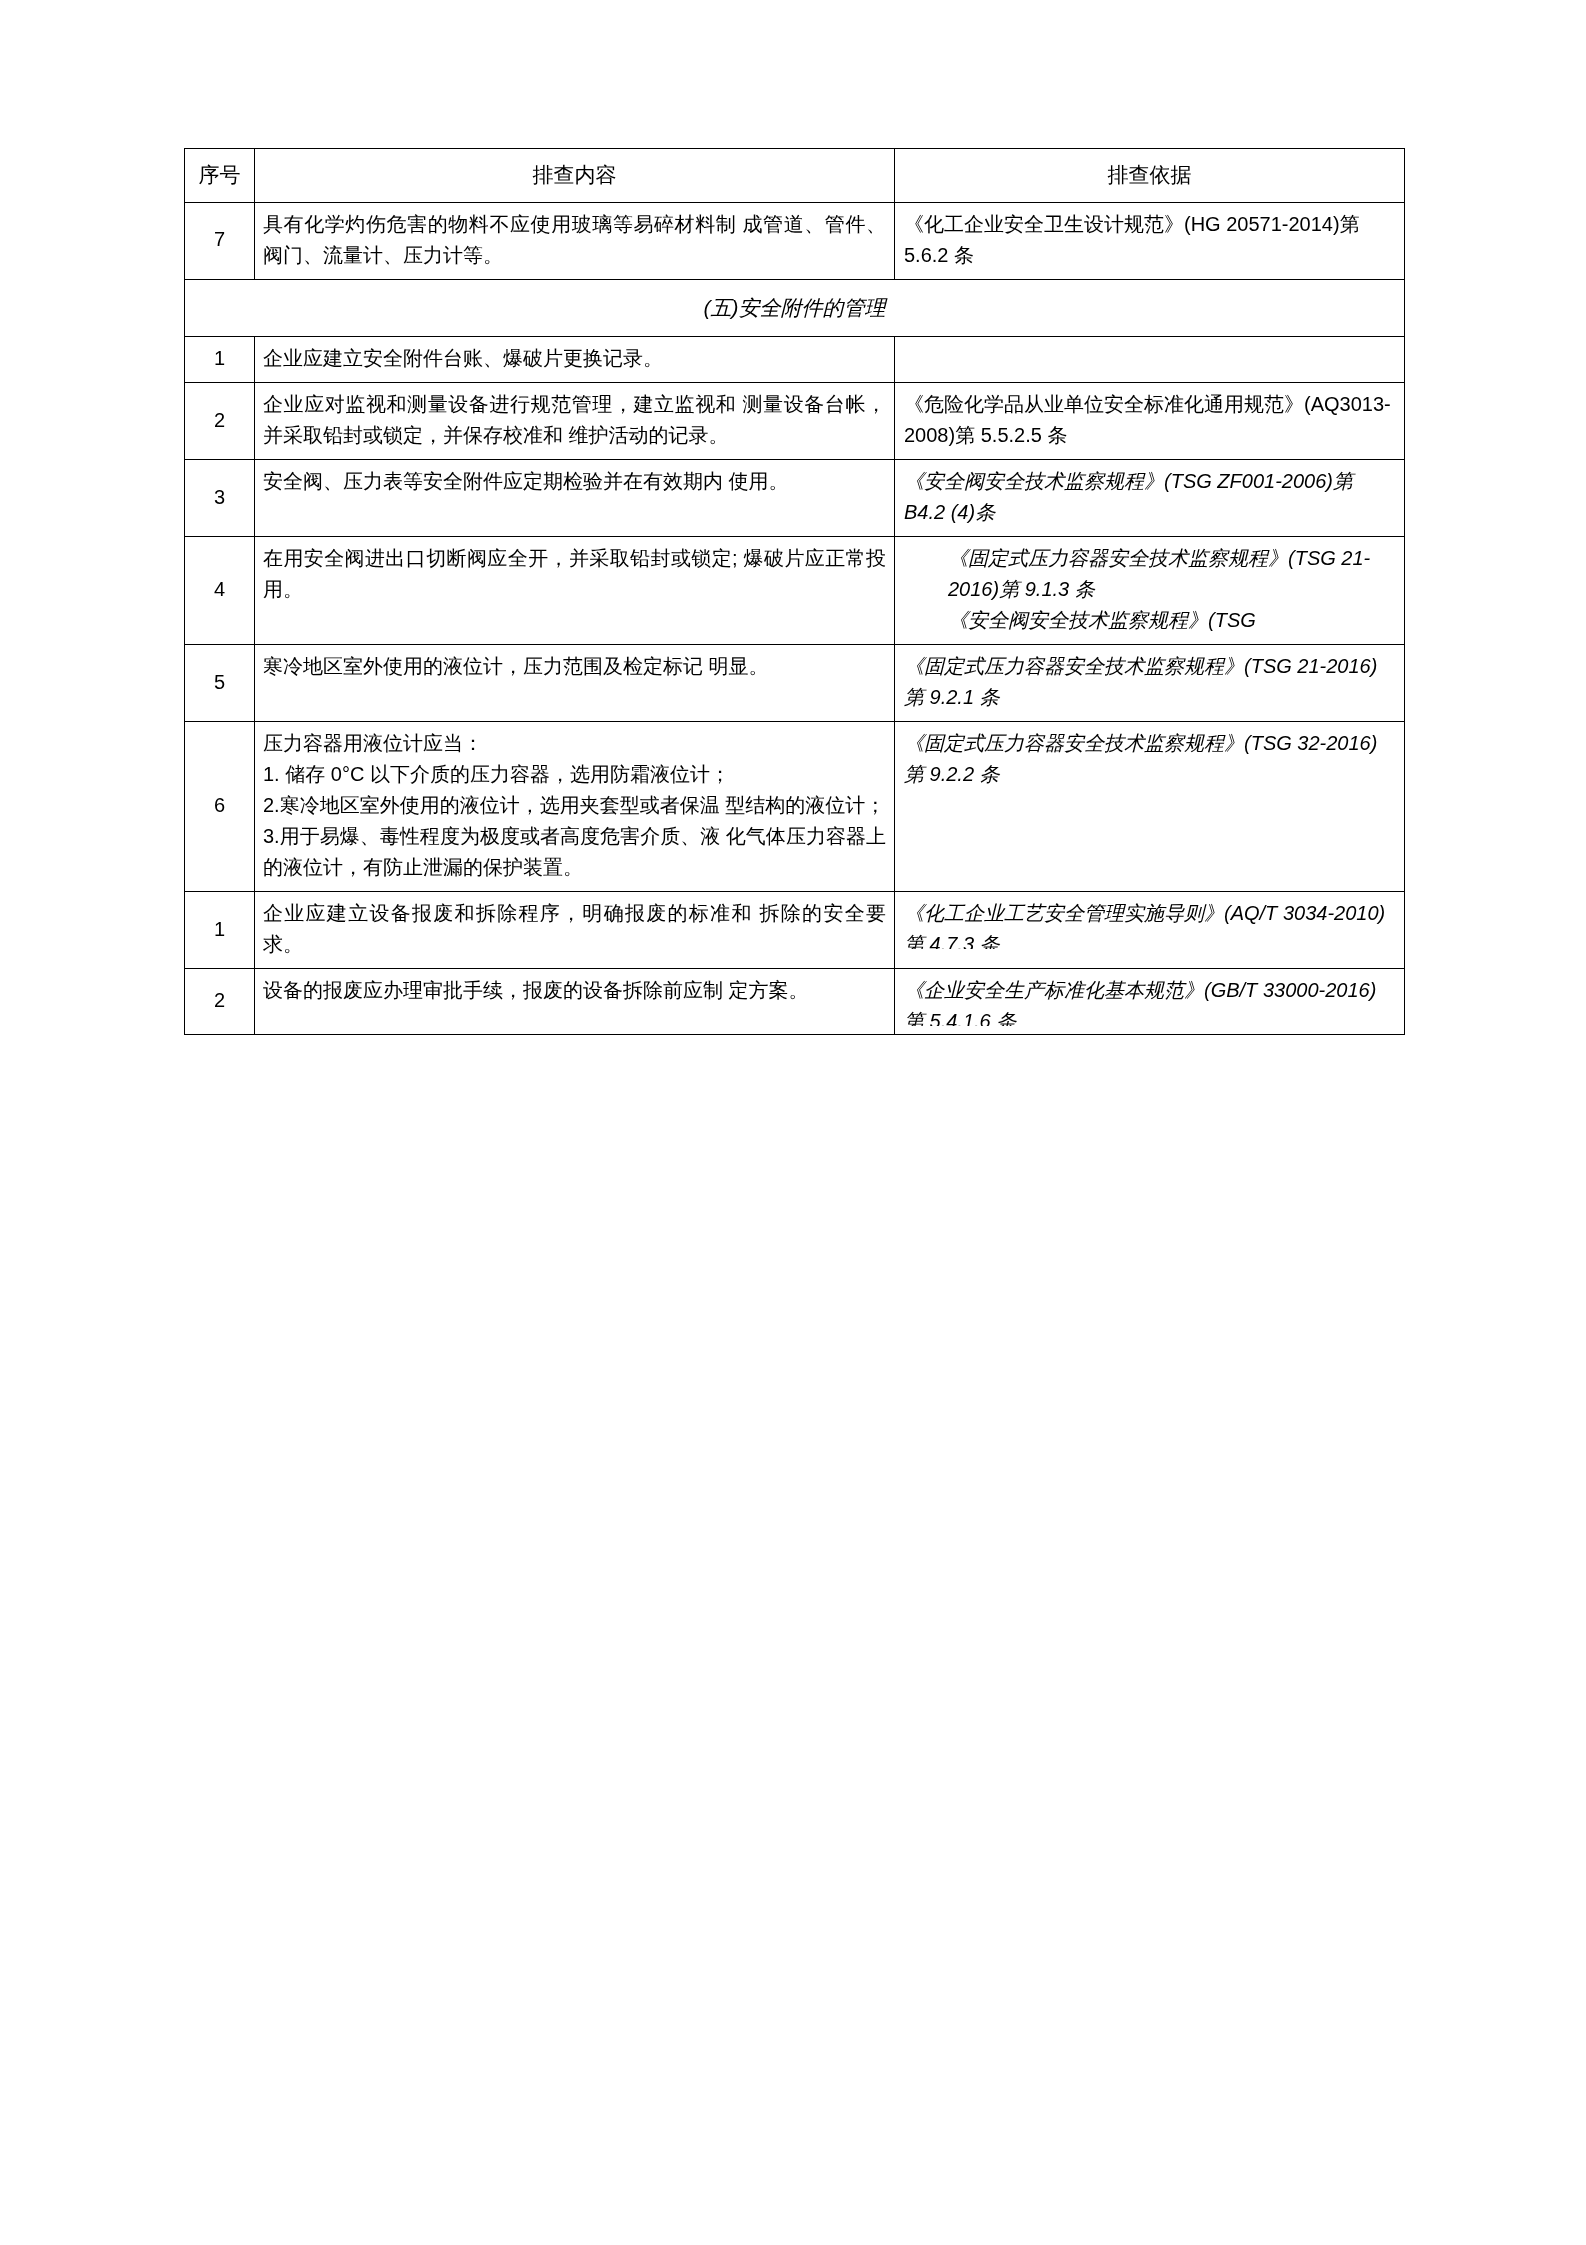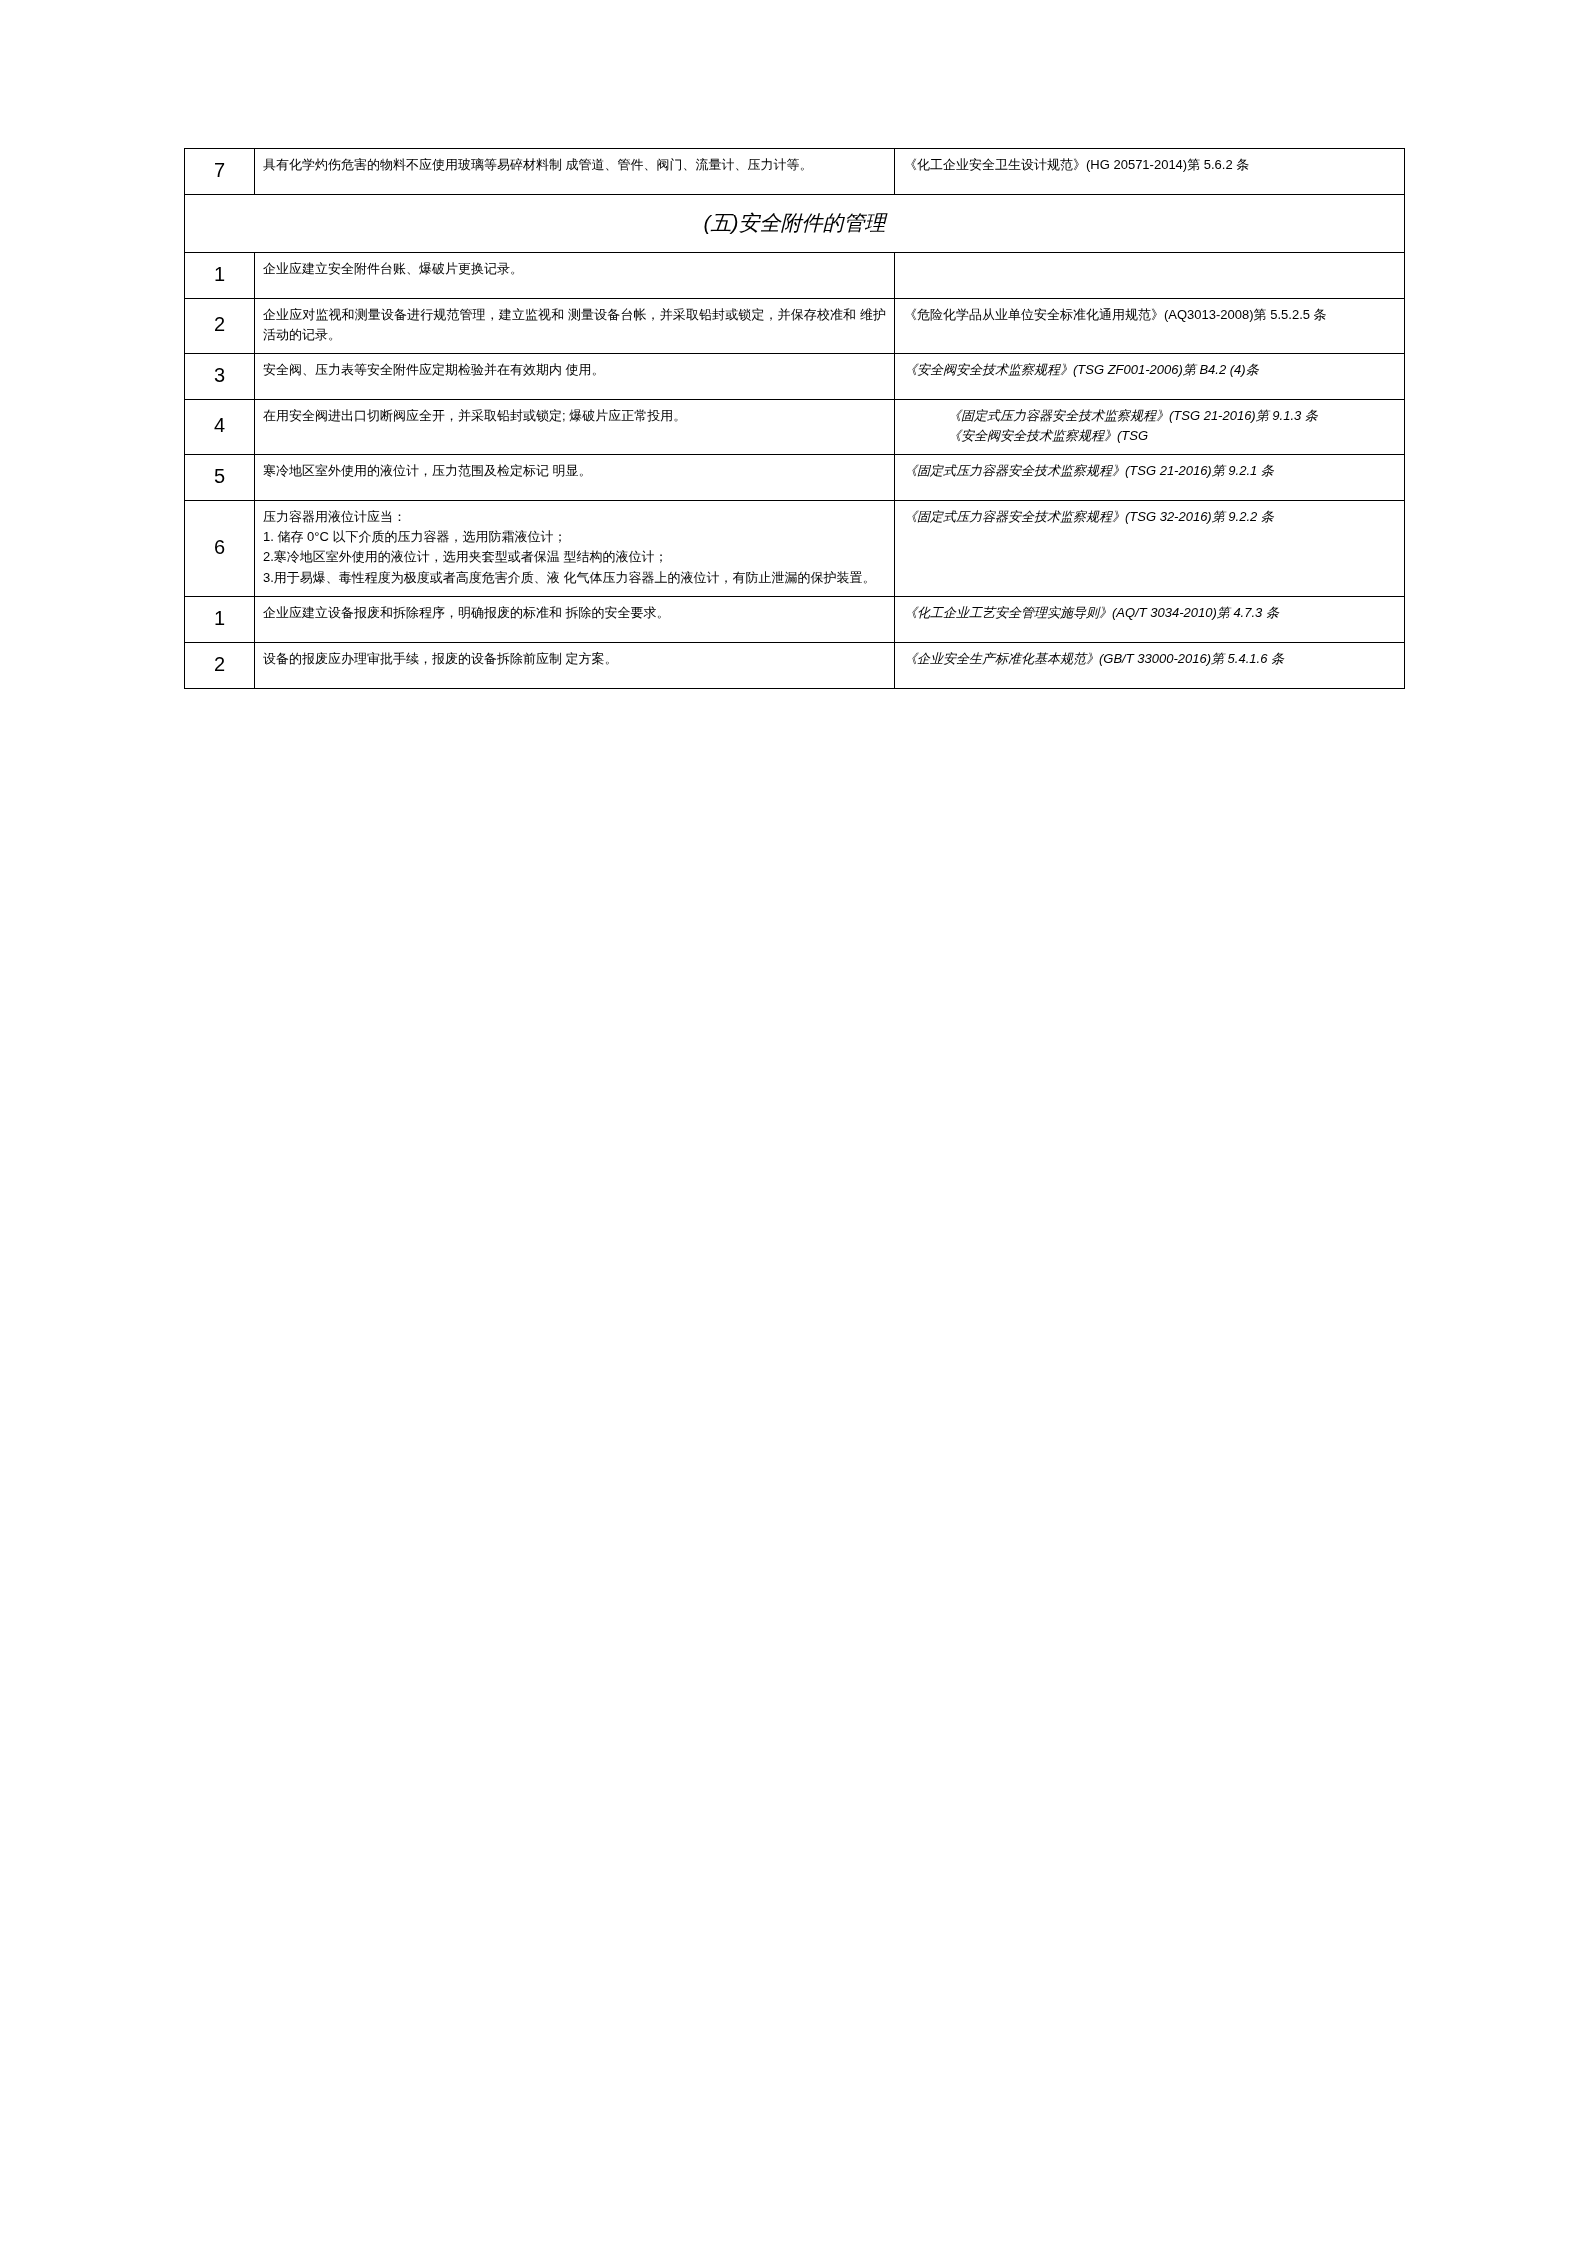--- a/index.html
+++ b/index.html
@@ -26,21 +26,21 @@
     left: 184px;
     top: 148px;
     width: 1220px;
     border-collapse: collapse;
     table-layout: fixed;
   }
   .doc-table td {
     border: 1px solid #000000;
     vertical-align: top;
     padding: 6px 8px 8px 8px;
-    font-size: 13px;
+    font-size: 20px;
     line-height: 1.55;
   }
   .col-no { width: 70px; }
   .col-content { width: 640px; }
   .col-basis { width: 510px; }
 
   td.num {
     text-align: center;
     vertical-align: middle;
     font-size: 20px;
@@ -80,20 +80,25 @@
 
 <div class="page">
 
   <table class="doc-table">
     <colgroup>
       <col class="col-no">
       <col class="col-content">
       <col class="col-basis">
     </colgroup>
     <tbody>
+      <tr>
+        <td class="header-cell">序号</td>
+        <td class="header-cell">排查内容</td>
+        <td class="header-cell">排查依据</td>
+      </tr>
 
       <tr>
         <td class="num">7</td>
         <td class="content">具有化学灼伤危害的物料不应使用玻璃等易碎材料制 成管道、管件、阀门、流量计、压力计等。</td>
         <td class="basis">《化工企业安全卫生设计规范》(HG 20571-2014)第 5.6.2 条</td>
       </tr>
 
       <tr>
         <td class="section-cell" colspan="3">(五)安全附件的管理</td>
       </tr>

